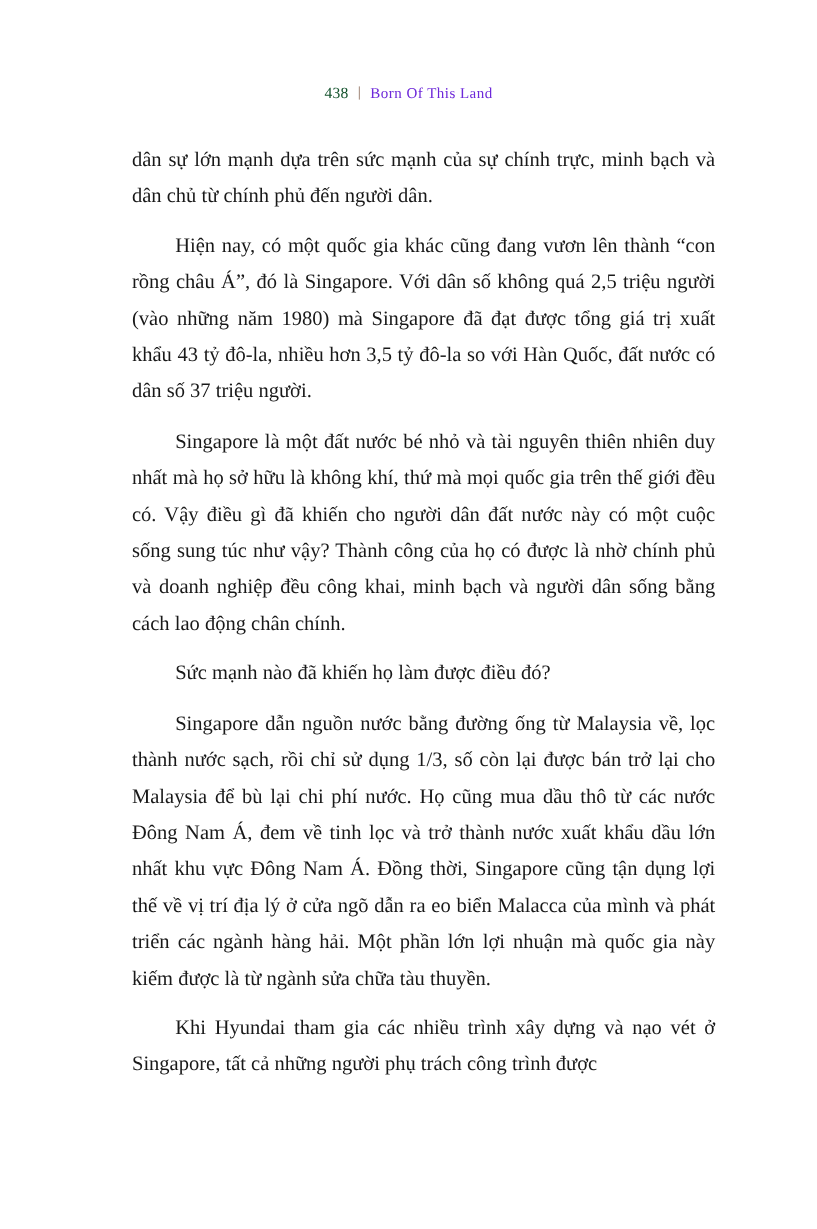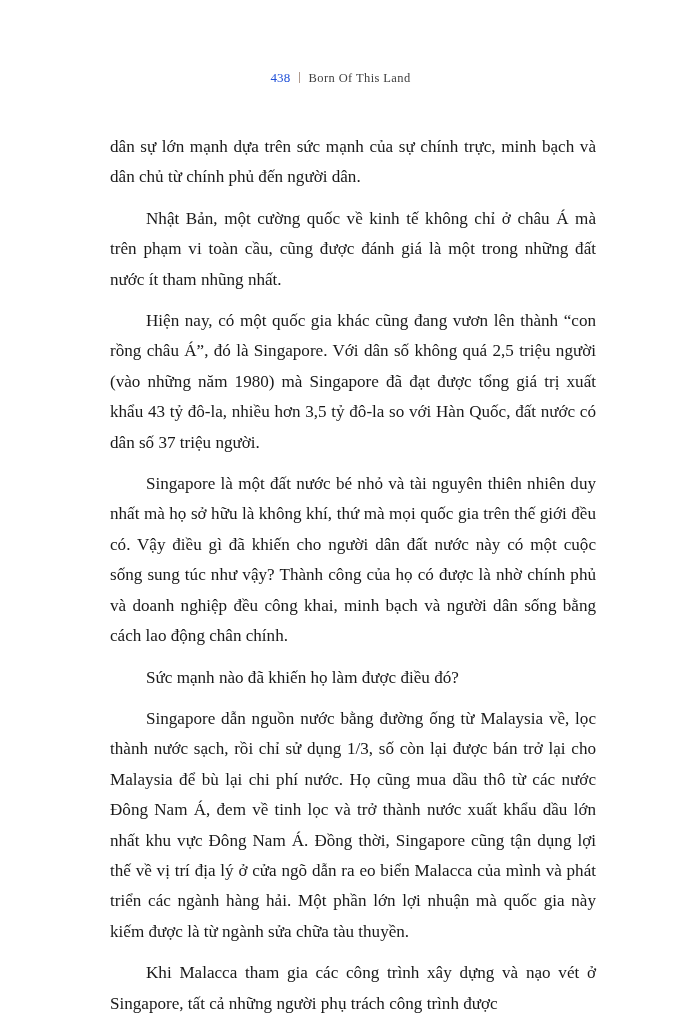--- a/index.html
+++ b/index.html
@@ -28,42 +28,42 @@
     width: 681px;
     text-align: center;
     font-family: "Liberation Serif", "DejaVu Serif", serif;
     font-size: 12.5px;
     letter-spacing: 0.4px;
     color: #8a6b5e;
     white-space: nowrap;
   }
   .running-head .folio {
     font-size: 13px;
-    color: #1d4ed8;
+    color: #14532d;
     letter-spacing: 0.2px;
   }
   .running-head .rule {
     display: inline-block;
     width: 1px;
     height: 11px;
     background: #b09a8e;
     vertical-align: -1px;
     margin: 0 9px 0 8px;
   }
   .running-head .book-title {
-    color: #404040;
+    color: #6d28d9;
   }
   .textblock {
     position: absolute;
     left: 110px;
     top: 118px;
     width: 486px;
   }
   p.para {
-    margin: 14px 0 0 0;
+    margin: 0 0 0 0;
     font-size: 17.1px;
     line-height: 30.4px;
     text-align: justify;
     text-justify: inter-word;
     text-indent: 36px;
     hyphens: none;
     color: #191919;
   }
   p.para.no-indent {
     text-indent: 0;
@@ -76,21 +76,20 @@
 <body>
 
 <div class="page">
 
   <div class="running-head">
     <span class="folio">438</span><span class="rule"></span><span class="book-title">Born Of This Land</span>
   </div>
 
   <div class="textblock">
     <p class="para no-indent">dân sự lớn mạnh dựa trên sức mạnh của sự chính trực, minh bạch và dân chủ từ chính phủ đến người dân.</p>
-    <p class="para">Nhật Bản, một cường quốc về kinh tế không chỉ ở châu Á mà trên phạm vi toàn cầu, cũng được đánh giá là một trong những đất nước ít tham nhũng nhất.</p>
     <p class="para">Hiện nay, có một quốc gia khác cũng đang vươn lên thành “con rồng châu Á”, đó là Singapore. Với dân số không quá 2,5 triệu người (vào những năm 1980) mà Singapore đã đạt được tổng giá trị xuất khẩu 43 tỷ đô-la, nhiều hơn 3,5 tỷ đô-la so với Hàn Quốc, đất nước có dân số 37 triệu người.</p>
     <p class="para">Singapore là một đất nước bé nhỏ và tài nguyên thiên nhiên duy nhất mà họ sở hữu là không khí, thứ mà mọi quốc gia trên thế giới đều có. Vậy điều gì đã khiến cho người dân đất nước này có một cuộc sống sung túc như vậy? Thành công của họ có được là nhờ chính phủ và doanh nghiệp đều công khai, minh bạch và người dân sống bằng cách lao động chân chính.</p>
     <p class="para">Sức mạnh nào đã khiến họ làm được điều đó?</p>
     <p class="para">Singapore dẫn nguồn nước bằng đường ống từ Malaysia về, lọc thành nước sạch, rồi chỉ sử dụng 1/3, số còn lại được bán trở lại cho Malaysia để bù lại chi phí nước. Họ cũng mua dầu thô từ các nước Đông Nam Á, đem về tinh lọc và trở thành nước xuất khẩu dầu lớn nhất khu vực Đông Nam Á. Đồng thời, Singapore cũng tận dụng lợi thế về vị trí địa lý ở cửa ngõ dẫn ra eo biển Malacca của mình và phát triển các ngành hàng hải. Một phần lớn lợi nhuận mà quốc gia này kiếm được là từ ngành sửa chữa tàu thuyền.</p>
-    <p class="para">Khi Malacca tham gia các công trình xây dựng và nạo vét ở Singapore, tất cả những người phụ trách công trình được</p>
+    <p class="para">Khi Hyundai tham gia các nhiều trình xây dựng và nạo vét ở Singapore, tất cả những người phụ trách công trình được</p>
   </div>
 
 </div>
 
 </body></html>

